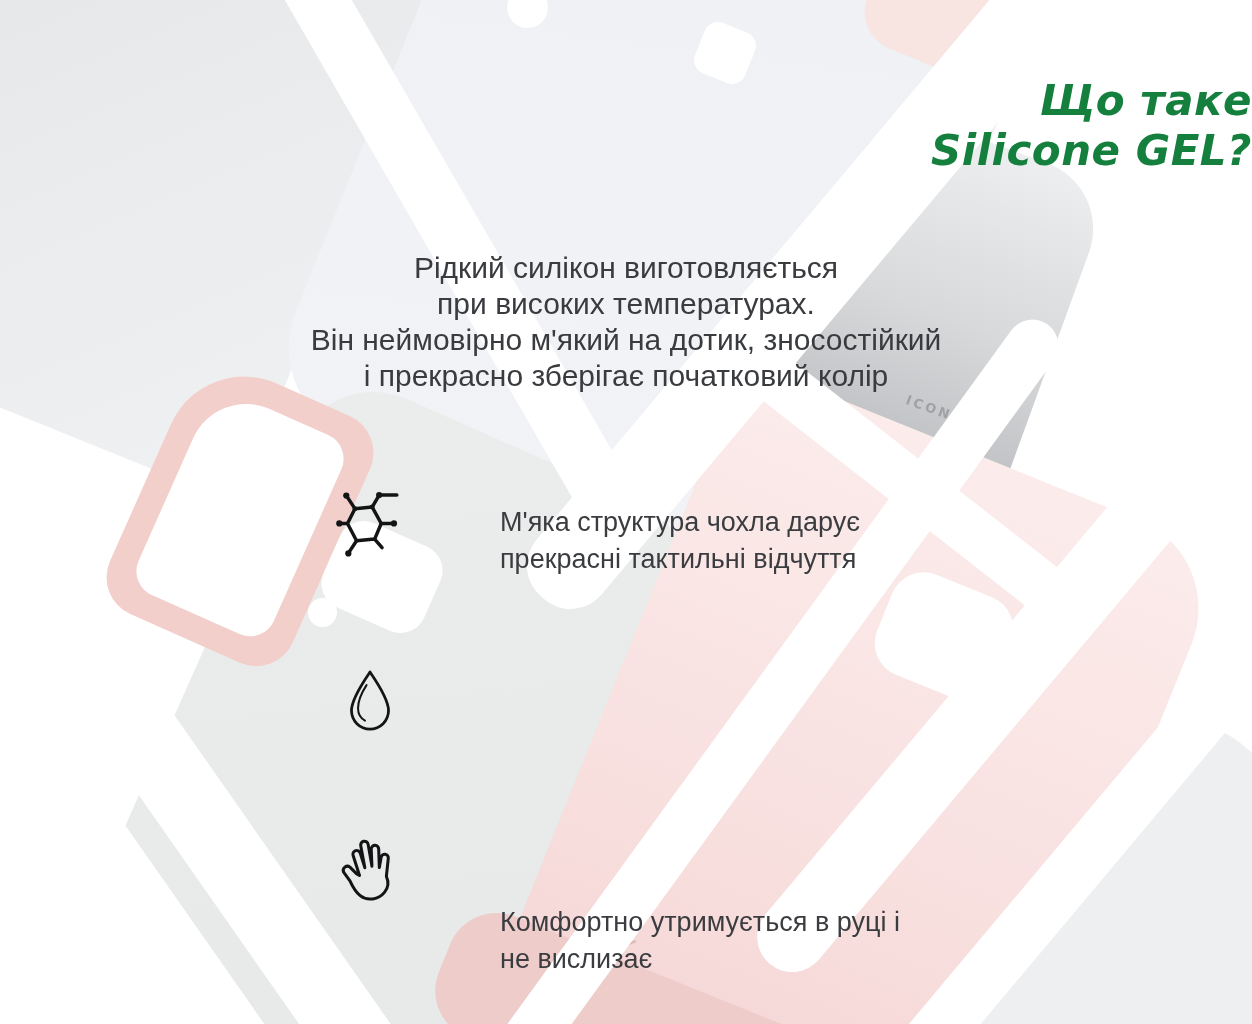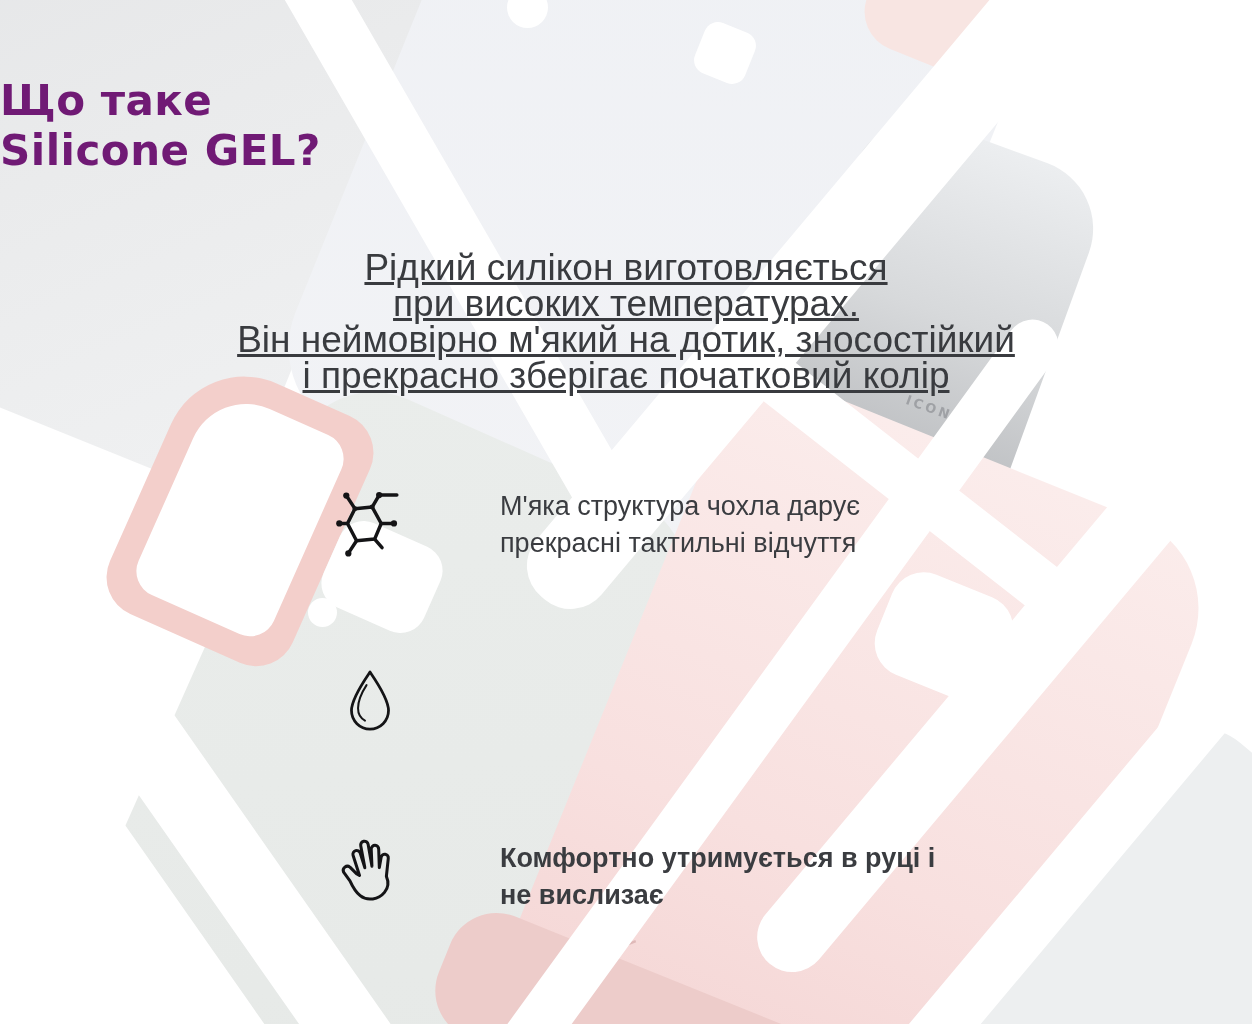--- a/index.html
+++ b/index.html
@@ -77,43 +77,42 @@
   .cutout{position:absolute;background:#ffffff;}
   .cam-circle-title{left:507px;top:-13px;width:41px;height:41px;border-radius:50%;}
   .cam-square-title{left:698px;top:26px;width:54px;height:54px;border-radius:14px;transform:rotate(22deg);}
   .cam-square-mint{left:327px;top:531px;width:110px;height:92px;border-radius:26px;transform:rotate(24deg);}
   .cam-circle-mint{left:308px;top:598px;width:29px;height:29px;border-radius:50%;}
   .cam-square-pink{left:880px;top:582px;width:128px;height:108px;border-radius:34px;transform:rotate(22deg);}
   
   .content{position:absolute;inset:0;}
   .pre{white-space:pre-line;}
   .page-title{
-    left:0;right:0;top:76px;text-align:left;
+    left:0;right:0;top:76px;text-align:right;
     font-family:"DejaVu Sans",sans-serif;
-    font-weight:800;
+    font-style:italic;font-weight:800;
     font-size:42px;line-height:50px;letter-spacing:0.5px;
-    color:#701a75;
+    color:#15803d;
   }
   .intro{
     left:0;right:0;top:250px;text-align:center;
-    font-size:37px;line-height:36px;
+    font-size:30px;line-height:36px;
     color:#393b3f;
-    text-decoration:underline;
   }
   .feature-text{
     position:absolute;left:500px;
-    font-size:27px;line-height:37px;color:#3a3c40;
+    font-size:27px;line-height:37px;color:#3a3c40;margin-top:16px;
   }
   .f-icon{position:absolute;}
   .icon-molecule{left:336px;top:477px;}
   .icon-drop{left:343px;top:660px;}
   .icon-hand{left:337px;top:832px;}
   .ft-1{top:488px;}
   .ft-2{top:666px;}
-  .ft-3{top:840px;font-weight:bold;}
+  .ft-3{top:888px;}
   svg{display:block;}
 </style>
 </head>
 <body>
 
 <div class="collage">
   <div class="case case-tl"></div>
   <div class="case case-title"></div>
   <div class="case pink-blob"></div>
   <div class="case case-dark"></div>

